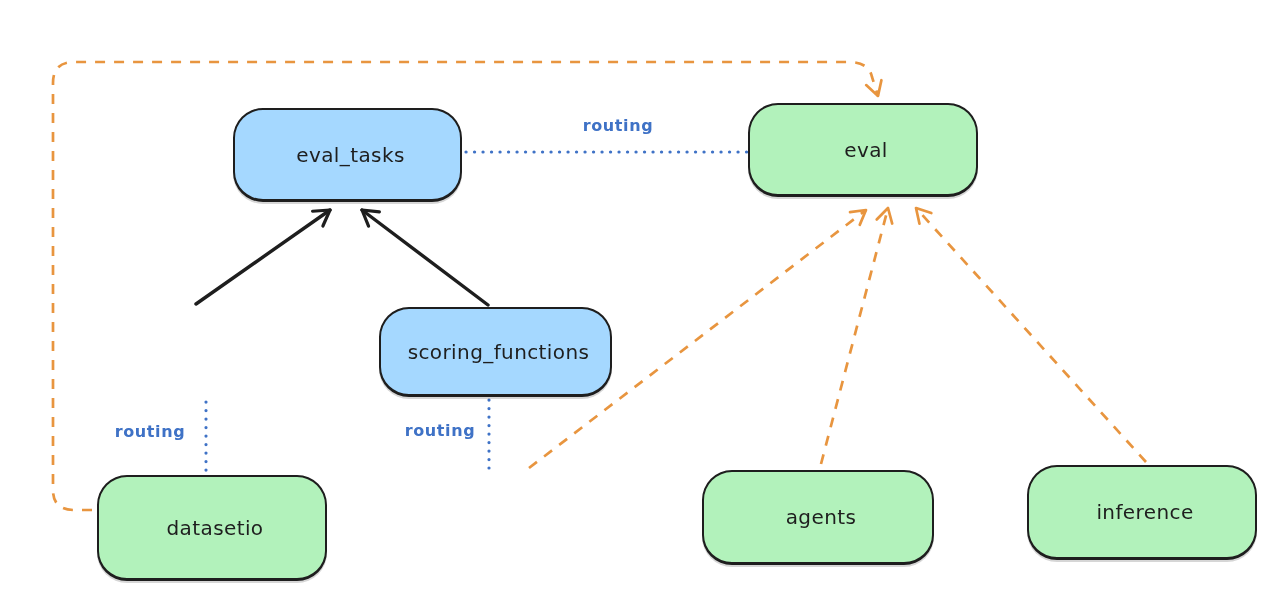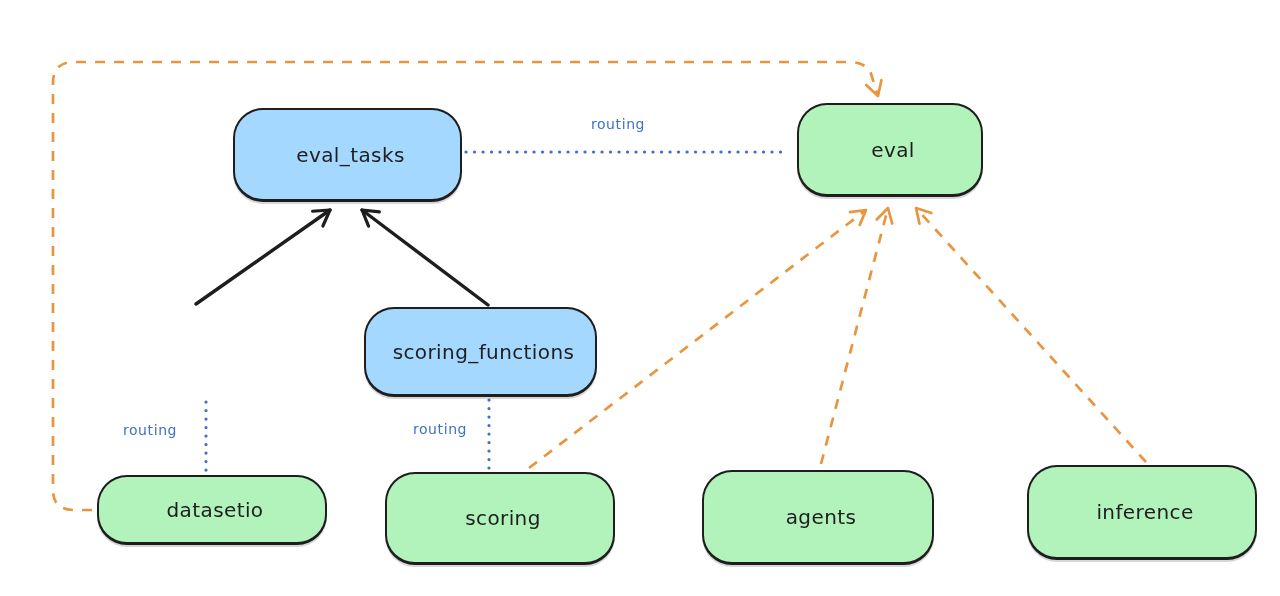--- a/index.html
+++ b/index.html
@@ -46,22 +46,22 @@
     color:var(--node-stroke);
     font-size:20px;
     letter-spacing:0.4px;
     white-space:nowrap;
   }
   .routing-label{
     position:absolute;
     width:120px;
     text-align:center;
     color:var(--routing-blue);
-    font-size:14px;
-    font-weight:400;
+    font-size:16px;
+    font-weight:700;
     letter-spacing:0.6px;
   }
   
   .e-black{stroke:var(--node-stroke);stroke-width:3.4;fill:none;stroke-linecap:round;}
   .e-blue-dot{stroke:var(--routing-blue);stroke-width:3.2;fill:none;stroke-linecap:round;stroke-dasharray:0.1 8.4;}
   .e-orange{stroke:var(--orange-dashed);stroke-width:2.7;fill:none;stroke-linecap:butt;stroke-dasharray:10 9;}
   .mk-black{stroke:var(--node-stroke);stroke-width:3.2;fill:none;stroke-linecap:round;stroke-linejoin:round;}
   .mk-orange{stroke:var(--orange-dashed);stroke-width:2.7;fill:none;stroke-linecap:round;stroke-linejoin:round;}
 </style>
 </head>
@@ -89,36 +89,33 @@
     <path class="e-orange" d="M92,510 L74,510 Q53,510 53,490 L53,83 Q53,62 74,62 L848,62 Q869,62 872,77 L878,96" marker-end="url(#ah-orange)"></path>
     <path class="e-orange" d="M529,468 L866,210" marker-end="url(#ah-orange)"></path>
     <path class="e-orange" d="M821,464 L888,208" marker-end="url(#ah-orange)"></path>
     <path class="e-orange" d="M1146,462 L916,208" marker-end="url(#ah-orange)"></path>
   </svg>
 
   <div class="node blue" style="left:233px;top:108px;width:229px;height:94px">
     <span class="node-label">eval_tasks</span>
   </div>
 
-  <div class="node green" style="left:797px;top:103px;width:186px;height:94px">
+  <div class="node green" style="left:748px;top:103px;width:230px;height:94px">
     <span class="node-label">eval</span>
   </div>
 
 
-  <div class="node blue" style="left:364px;top:307px;width:233px;height:90px">
+  <div class="node blue" style="left:379px;top:307px;width:233px;height:90px">
     <span class="node-label">scoring_functions</span>
   </div>
 
-  <div class="node green" style="left:97px;top:475px;width:230px;height:70px">
+  <div class="node green" style="left:97px;top:475px;width:230px;height:106px">
     <span class="node-label">datasetio</span>
   </div>
 
-  <div class="node green" style="left:385px;top:472px;width:230px;height:93px">
-    <span class="node-label">scoring</span>
-  </div>
 
   <div class="node green" style="left:702px;top:470px;width:232px;height:95px">
     <span class="node-label">agents</span>
   </div>
 
   <div class="node green" style="left:1027px;top:465px;width:230px;height:95px">
     <span class="node-label">inference</span>
   </div>
 
   <div class="routing-label" style="left:558px;top:116px">routing</div>

